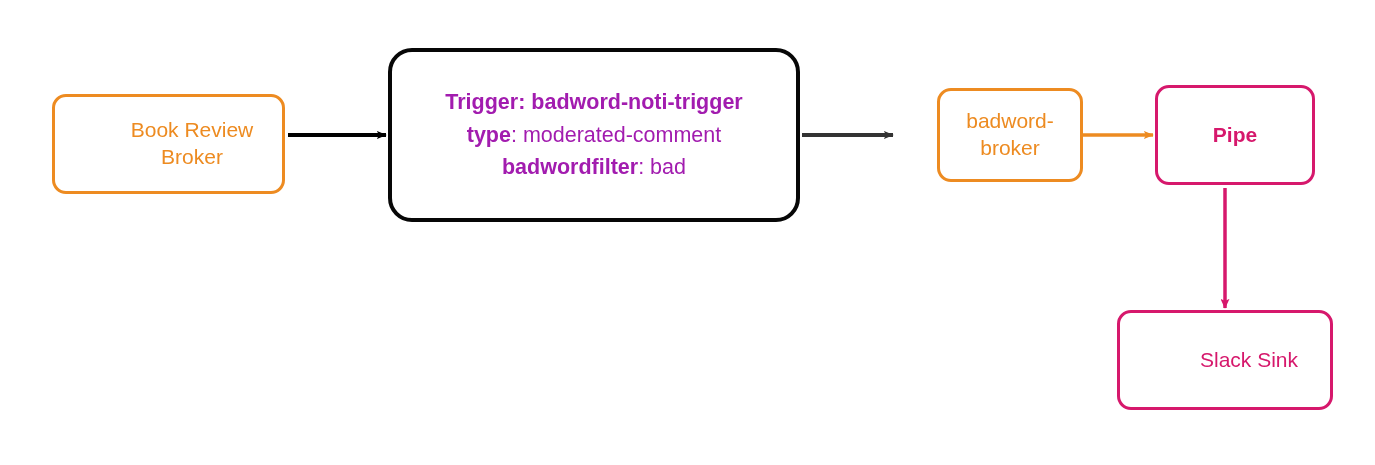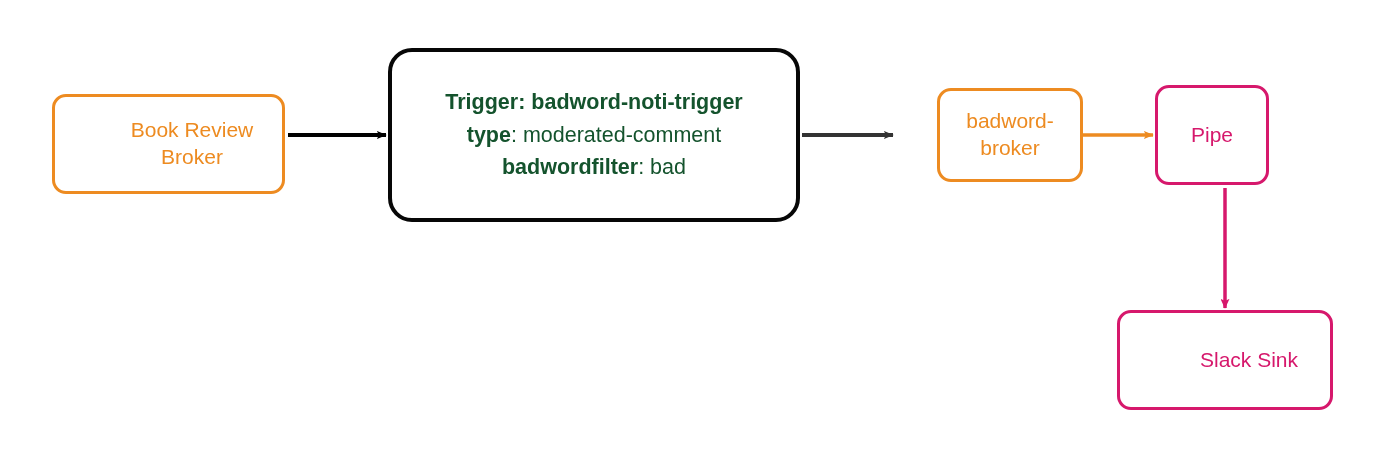--- a/index.html
+++ b/index.html
@@ -48,42 +48,42 @@
     color: #ED8B21;
     font-size: 21px;
   }
 
   
   .node.trigger {
     border: 4px solid #070707;
     border-radius: 24px;
   }
   .node.trigger .node-label {
-    color: #14532d;
+    color: #a21caf;
     font-size: 21.5px;
     line-height: 1.52;
   }
   .node.trigger .node-label b {
     font-weight: 700;
   }
 
   
   .node.sink {
     border: 3px solid #D6186C;
     border-radius: 14px;
   }
   .node.sink .node-label {
     color: #D6186C;
     font-size: 21px;
   }
 
   #book-review-broker { left: 52px;   top: 94px;  width: 233px; height: 100px; padding-left: 47px; }
   #trigger-node       { left: 388px;  top: 48px;  width: 412px; height: 174px; }
   #badword-broker     { left: 937px;  top: 88px;  width: 146px; height: 94px;  }
-  #pipe-node          { left: 1155px; top: 85px;  width: 114px; height: 100px; }
+  #pipe-node          { left: 1155px; top: 85px;  width: 160px; height: 100px; font-weight: bold; }
   #slack-sink         { left: 1117px; top: 310px; width: 216px; height: 100px; padding-left: 48px; }
 </style>
 </head>
 <body>
 
 <div id="canvas">
 
   <svg id="edges" viewBox="0 0 1375 465" xmlns="http://www.w3.org/2000/svg">
     <defs>
       <marker id="ah-black" markerWidth="10" markerHeight="8" refX="9.2" refY="4" orient="auto" markerUnits="userSpaceOnUse">

